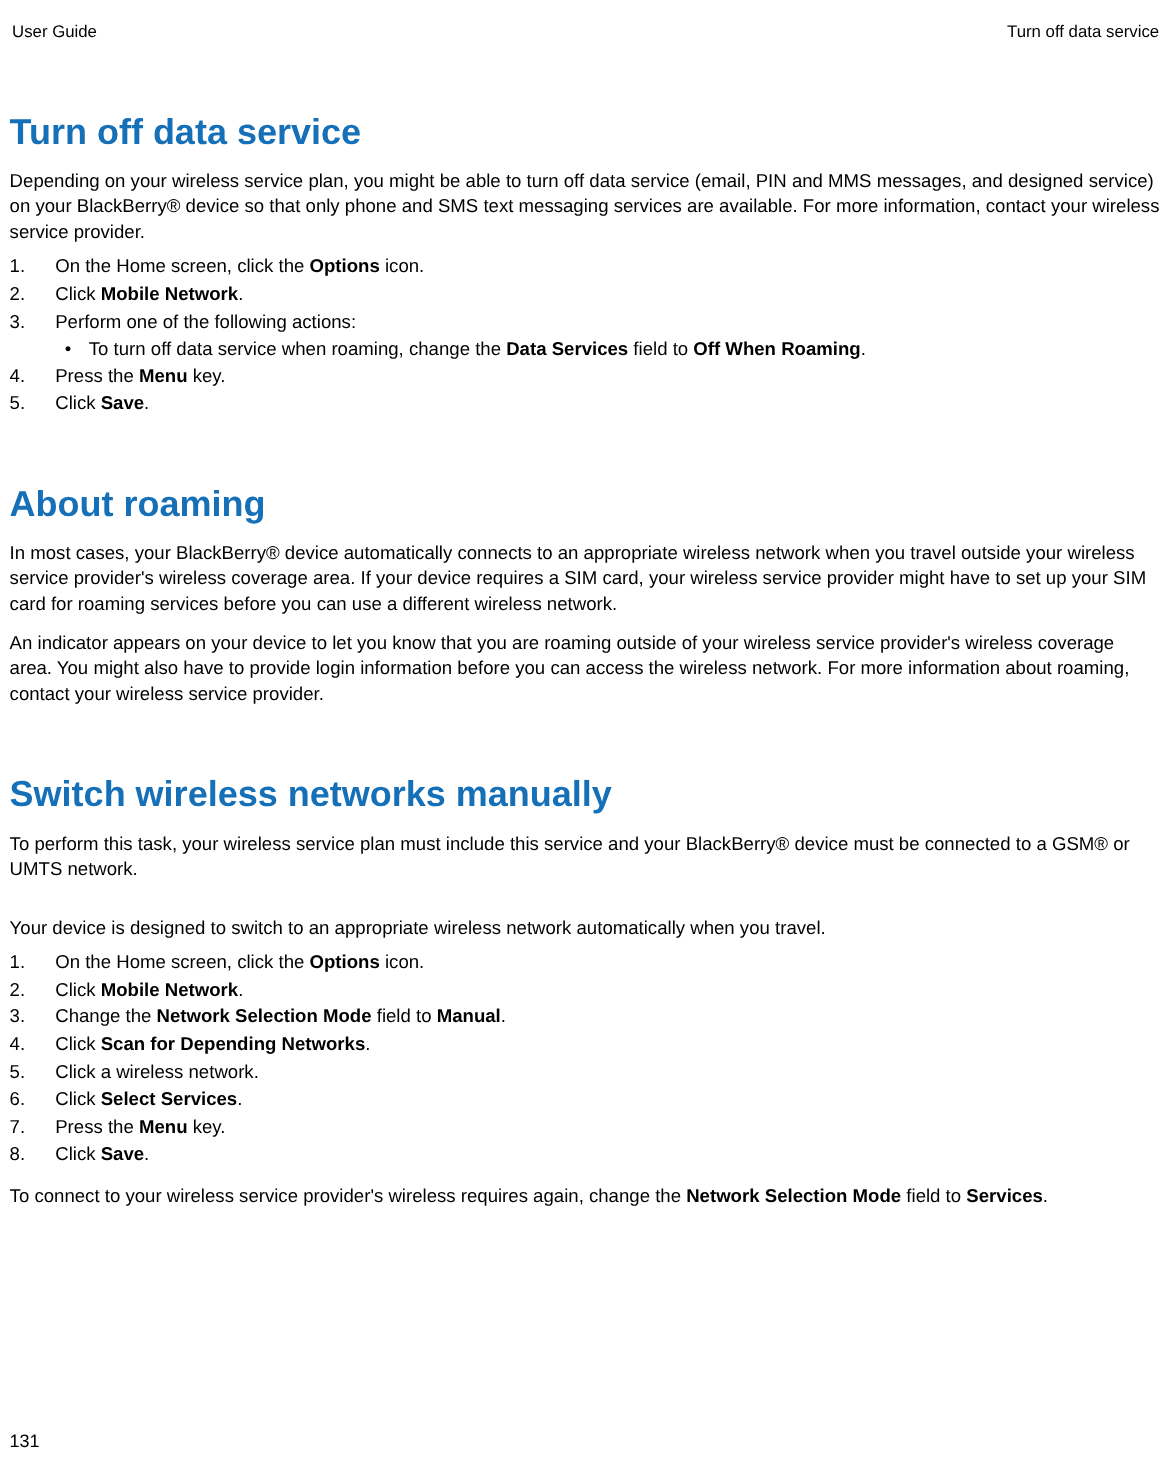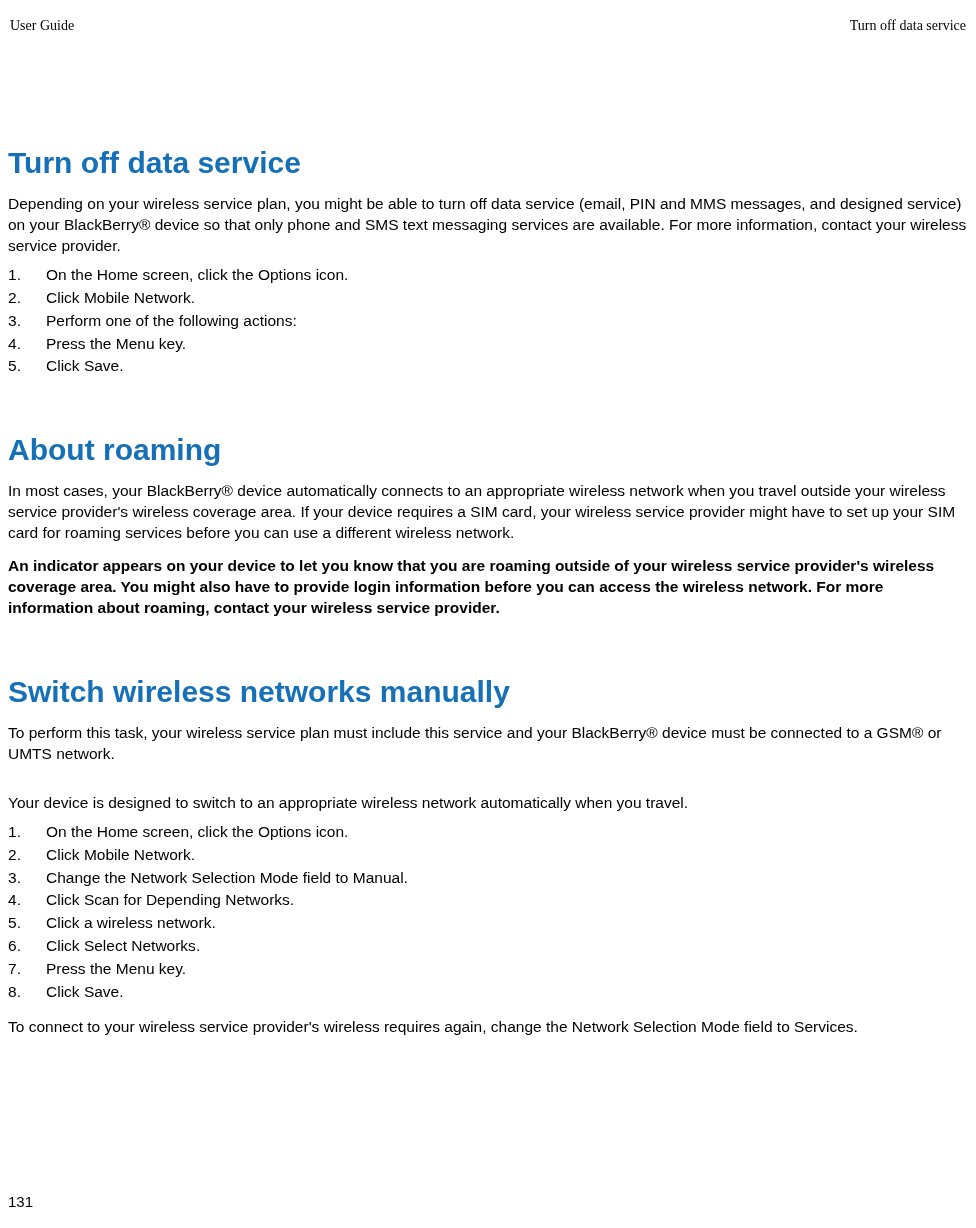--- a/index.html
+++ b/index.html
@@ -9,23 +9,22 @@
     background: #fff;
     font-family: "Segoe UI", "Helvetica Neue", Arial, sans-serif;
     color: #000;
     position: relative;
     padding: 18px 8px 24px 8px;
   }
   .header {
     display: flex;
     justify-content: space-between;
     font-size: 14px;
-    margin-bottom: 112px;
+    margin-bottom: 60px;
     padding: 0 2px;
-    font-family: Liberation Serif, serif;
   }
   h1 {
     color: #1670b8;
     font-size: 30px;
     font-weight: 700;
     margin-bottom: 14px;
   }
   h2 {
     color: #1670b8;
     font-size: 30px;
@@ -63,21 +62,21 @@
   ul > li {
     padding-left: 28px;
     position: relative;
     margin-bottom: 2px;
   }
   ul > li::before {
     content: "•";
     position: absolute;
     left: 8px;
   }
-  .b { font-weight: 400; margin-top: 12px; }
+  .b { font-weight: 700; margin-top: 12px; }
   .page-num {
     position: absolute;
     bottom: 18px;
     left: 8px;
     font-size: 15px;
   }
   .spacer-top { margin-top: 4px; }
 </style>
 </head>
 <body>
@@ -87,38 +86,39 @@
   <span>Turn off data service</span>
 </div>
 
 <h1>Turn off data service</h1>
 <p>Depending on your wireless service plan, you might be able to turn off data service (email, PIN and MMS messages, and designed service) on your BlackBerry® device so that only phone and SMS text messaging services are available. For more information, contact your wireless service provider.</p>
 <ol>
   <li><span>On the Home screen, click the </span><span class="b">Options</span><span> icon.</span></li>
   <li><span>Click </span><span class="b">Mobile Network</span><span>.</span></li>
   <li><span>Perform one of the following actions:</span>
     <ul>
+      <li><span>To turn off data service when roaming, change the </span><span class="b">Data Services</span><span> field to </span><span class="b">Off When Roaming</span><span>.</span></li>
     </ul>
   </li>
   <li><span>Press the </span><span class="b">Menu</span><span> key.</span></li>
   <li><span>Click </span><span class="b">Save</span><span>.</span></li>
 </ol>
 
 <h2>About roaming</h2>
 <p>In most cases, your BlackBerry® device automatically connects to an appropriate wireless network when you travel outside your wireless service provider's wireless coverage area. If your device requires a SIM card, your wireless service provider might have to set up your SIM card for roaming services before you can use a different wireless network.</p>
-<p class="spacer-top" style="margin-top:12px;font-weight:bold;">An indicator appears on your device to let you know that you are roaming outside of your wireless service provider's wireless coverage area. You might also have to provide login information before you can access the wireless network. For more information about roaming, contact your wireless service provider.</p>
+<p class="spacer-top" style="margin-top:12px;">An indicator appears on your device to let you know that you are roaming outside of your wireless service provider's wireless coverage area. You might also have to provide login information before you can access the wireless network. For more information about roaming, contact your wireless service provider.</p>
 
 <h2>Switch wireless networks manually</h2>
 <p>To perform this task, your wireless service plan must include this service and your BlackBerry® device must be connected to a GSM® or UMTS network.</p>
 <p style="margin-top:28px;">Your device is designed to switch to an appropriate wireless network automatically when you travel.</p>
 <ol>
   <li><span>On the Home screen, click the </span><span class="b">Options</span><span> icon.</span></li>
   <li><span>Click </span><span class="b">Mobile Network</span><span>.</span></li>
   <li><span>Change the </span><span class="b">Network Selection Mode</span><span> field to </span><span class="b">Manual</span><span>.</span></li>
   <li><span>Click </span><span class="b">Scan for Depending Networks</span><span>.</span></li>
   <li><span>Click a wireless network.</span></li>
-  <li><span>Click </span><span class="b">Select Networks</span><span>.</span></li>
+  <li><span>Click </span><span class="b">Select Services</span><span>.</span></li>
   <li><span>Press the </span><span class="b">Menu</span><span> key.</span></li>
   <li><span>Click </span><span class="b">Save</span><span>.</span></li>
 </ol>
 <p style="margin-top:14px;"><span>To connect to your wireless service provider's wireless requires again, change the </span><span class="b">Network Selection Mode</span><span> field to </span><span class="b">Services</span><span>.</span></p>
 
 <div class="page-num">131</div>
 
 </body></html>

